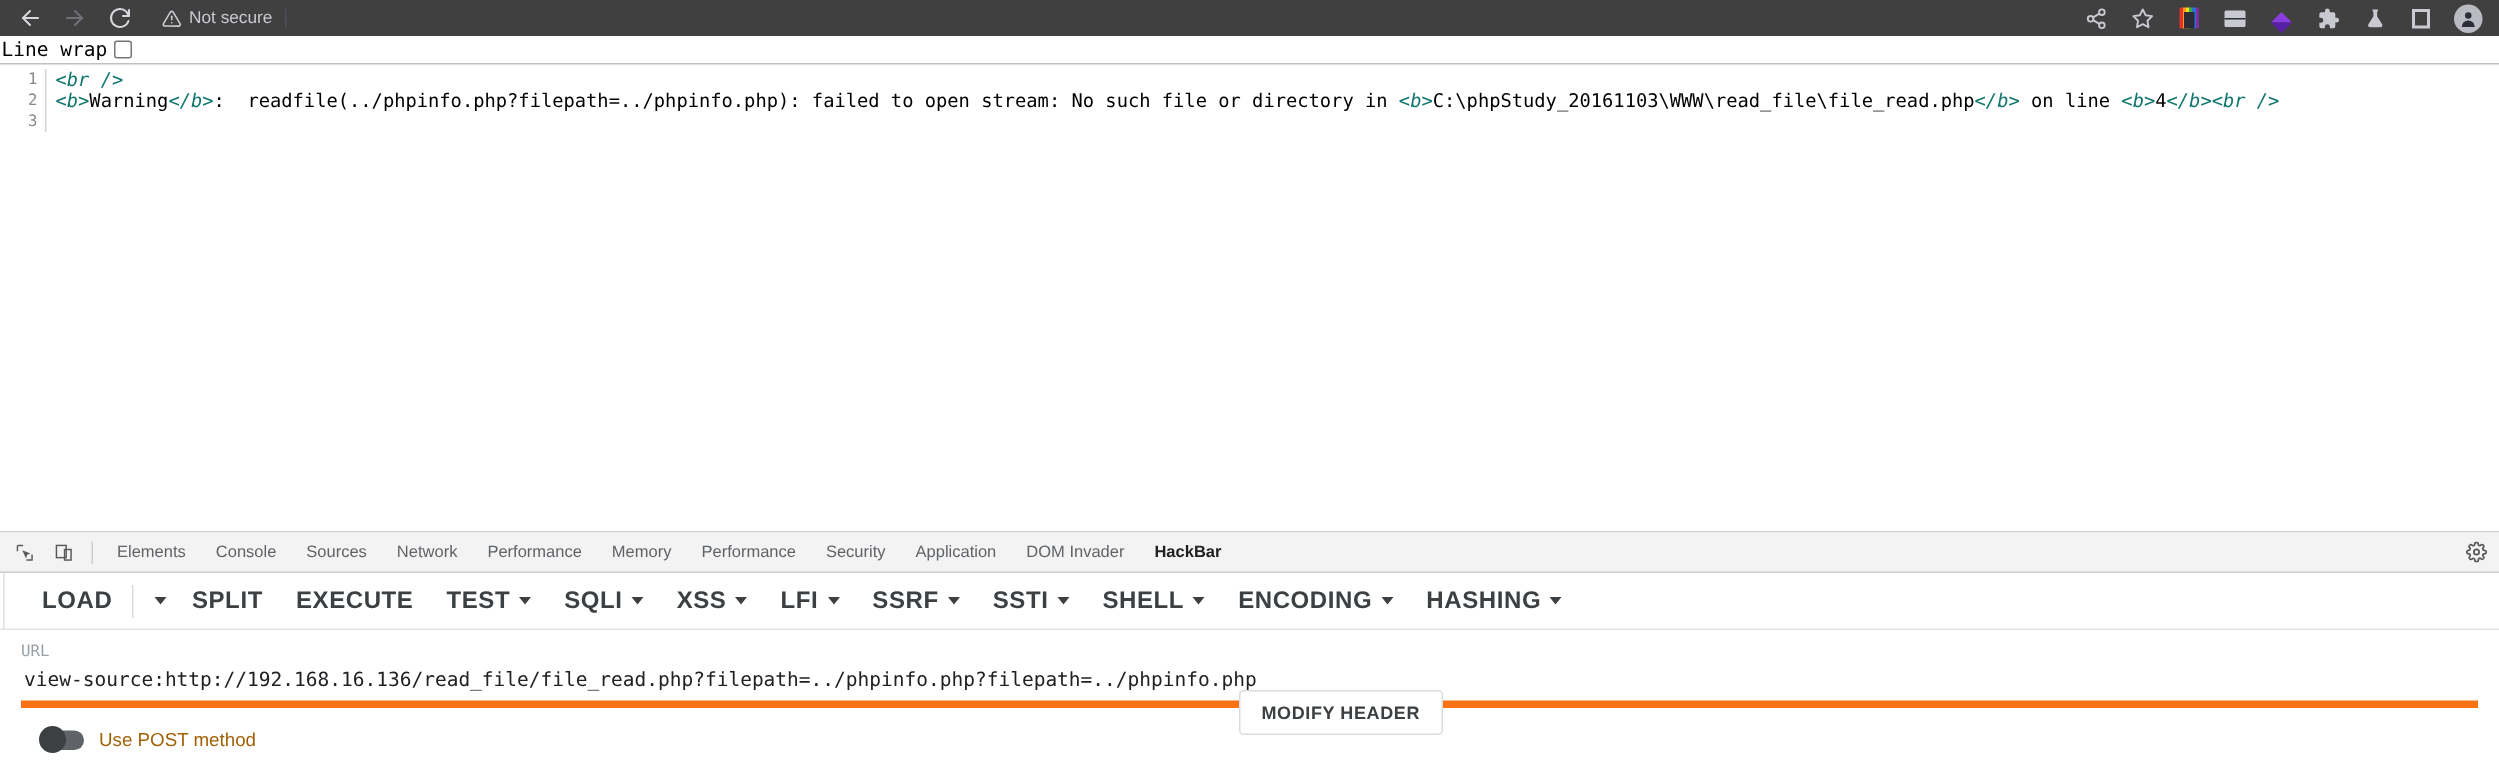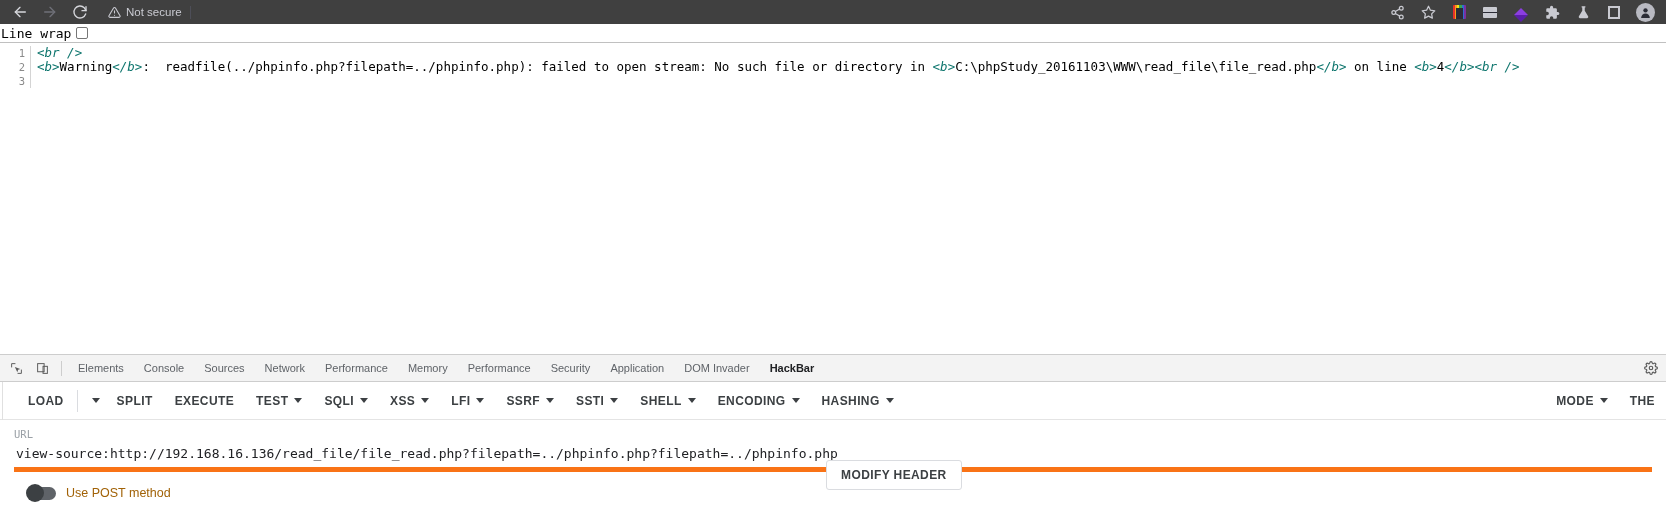--- a/index.html
+++ b/index.html
@@ -180,21 +180,21 @@
   .hb { background: #fff; }
   .hb-toolbar {
     height: 38px;
     display: flex;
     align-items: center;
     padding-left: 2px;
     border-bottom: 1px solid #e4e4e4;
   }
   .hb-left-rule { width:1px; height:38px; background:#e0e0e0; margin-right: 14px; }
   .hb-btn {
-    font-size: 12px;
+    font-size: 16px;
     font-weight: bold;
     color: #3c4043;
     letter-spacing: 0.4px;
     padding: 0 11px;
     height: 30px;
     line-height: 30px;
     display:flex; align-items:center;
     white-space: nowrap;
   }
   .caret {
@@ -445,27 +445,20 @@
           <span class="caret"></span>
         </div>
       <div class="hb-btn">
           <span>ENCODING</span>
           <span class="caret"></span>
         </div>
       <div class="hb-btn">
           <span>HASHING</span>
           <span class="caret"></span>
         </div>
-      <div class="hb-right">
-        <div class="hb-btn">
-            <span>MODE</span>
-            <span class="caret"></span>
-          </div>
-        <div class="hb-btn">THE</div>
-      </div>
     </div>
 
     <div class="hb-body">
       <div class="url-label">URL</div>
       <input class="url-input" type="text" value="view-source:http://192.168.16.136/read_file/file_read.php?filepath=../phpinfo.php?filepath=../phpinfo.php" style="">
       <div class="hb-footer">
         <div class="toggle"></div>
         <div class="toggle-label">Use POST method</div>
         <div class="modify-btn">MODIFY HEADER</div>
       </div>

